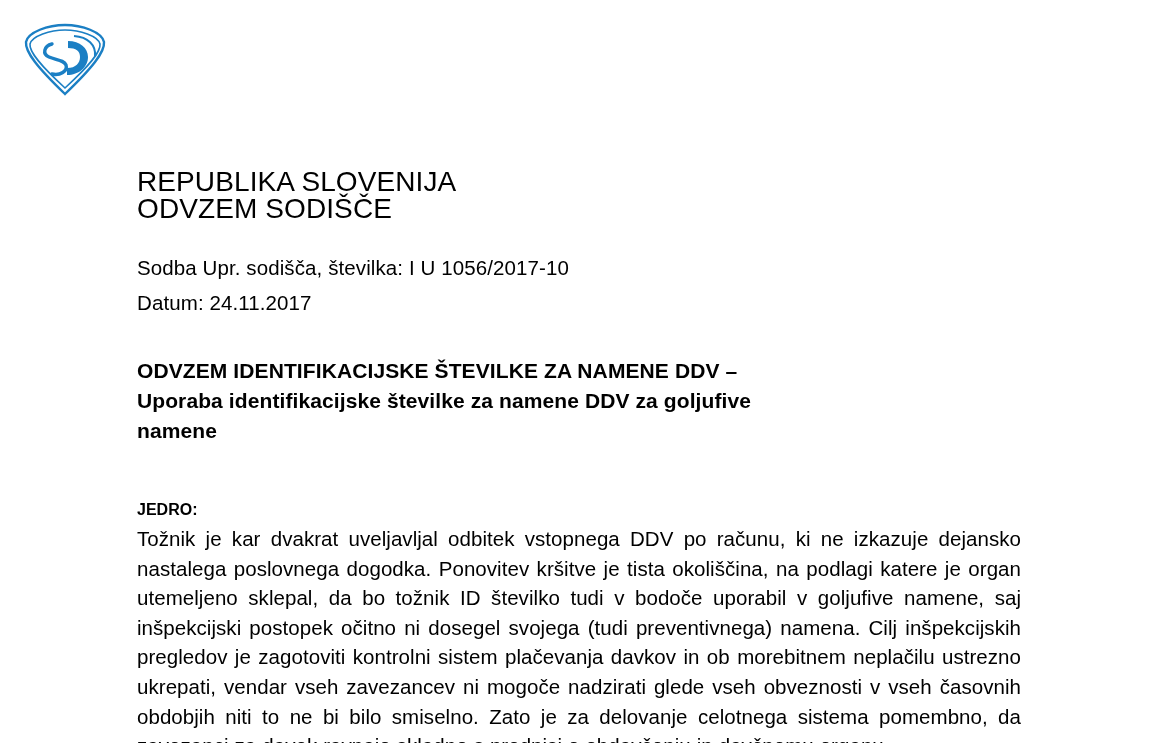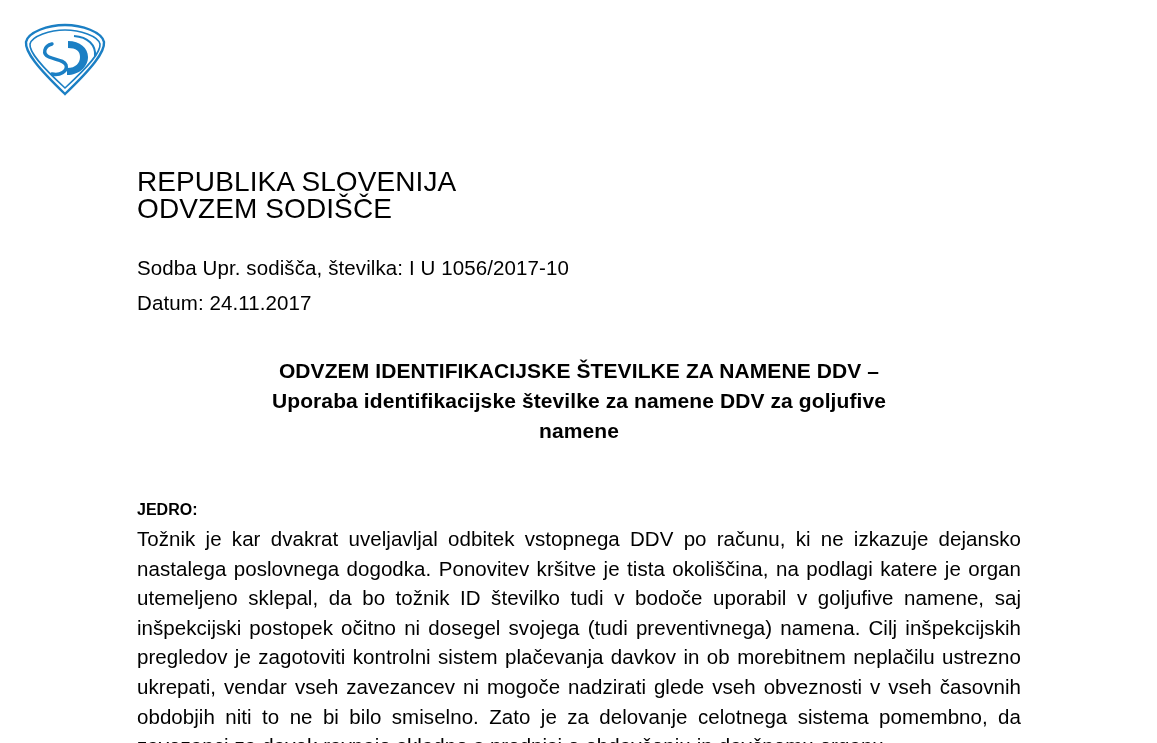--- a/index.html
+++ b/index.html
@@ -52,21 +52,20 @@
   }
   .meta-line {
     font-size: 20.5px;
     line-height: 27px;
     letter-spacing: 0.1px;
     margin-top: 8px;
   }
 
   .doc-title {
     margin-top: 40px;
-    text-align: center;
     font-weight: bold;
     font-size: 21px;
     line-height: 30px;
     letter-spacing: 0.1px;
   }
 
   .section {
     margin-top: 50px;
   }
   .section-heading {

